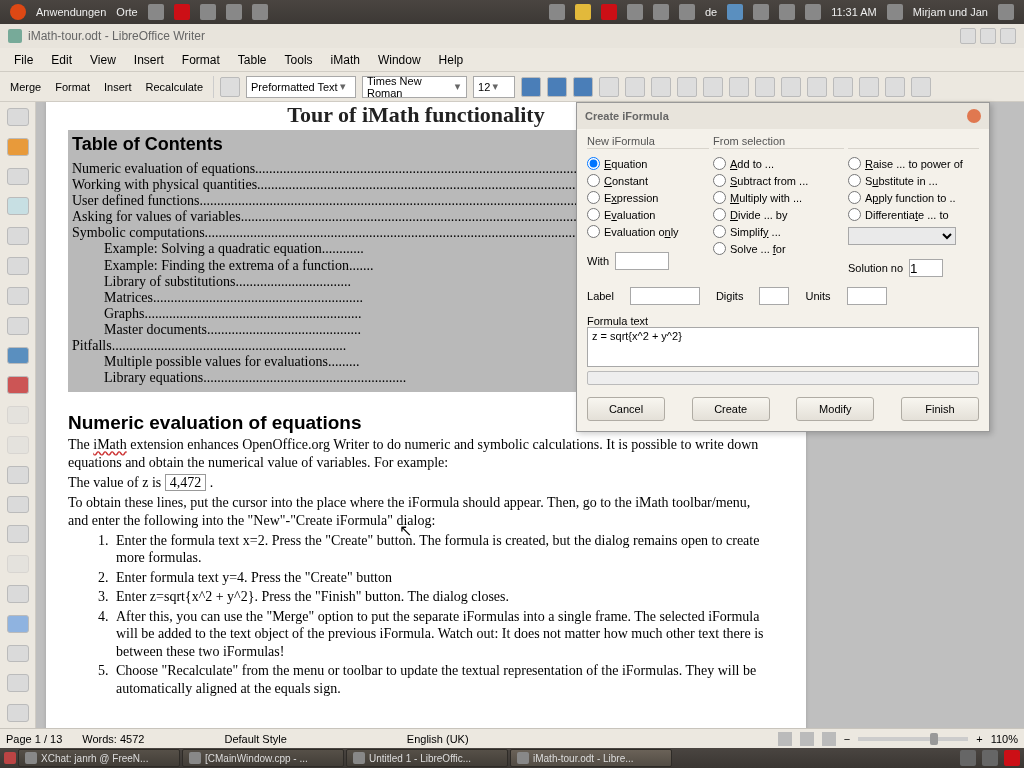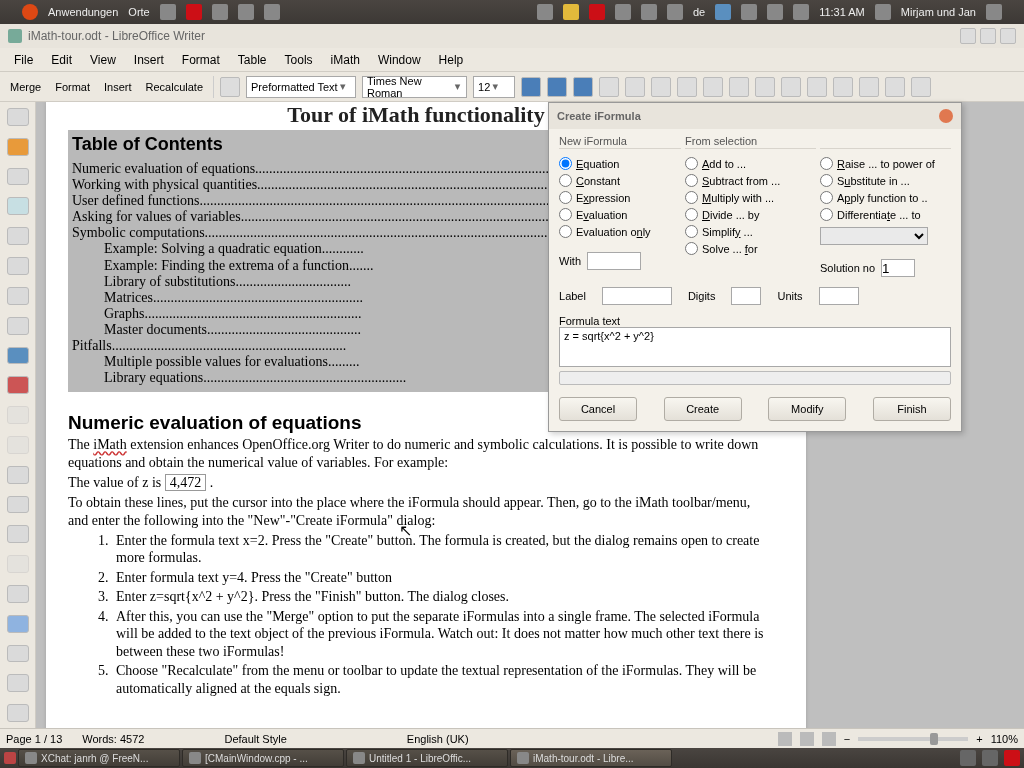--- a/index.html
+++ b/index.html
@@ -1,19 +1,19 @@
 <!DOCTYPE html>
 <html><head>
 <meta charset="utf-8">
 <style>
 * { margin: 0; padding: 0; box-sizing: border-box; }
 body { font-family: "Liberation Sans", Arial, sans-serif; font-size: 12px; background: #f0ede5; width: 1024px; height: 768px; overflow: hidden; position: relative; }
 
 
-.top-panel { height: 24px; background: linear-gradient(#4a4541, #3c3835); color: #eee; display: flex; align-items: center; padding: 0 22px; font-size: 11px; }
+.top-panel { height: 24px; background: linear-gradient(#4a4541, #3c3835); color: #eee; display: flex; align-items: center; padding: 0 10px; font-size: 11px; }
 .top-panel .left { display: flex; gap: 10px; align-items: center; }
 .top-panel .right { margin-left: auto; display: flex; gap: 10px; align-items: center; }
 .top-panel .ic { width: 16px; height: 16px; background: #888; border-radius: 2px; display: inline-block; }
 
 
 .window-title { height: 24px; background: #e8e4dc; display: flex; align-items: center; padding: 0 8px; gap: 6px; color: #666; }
 .window-title .win-icon { width: 14px; height: 14px; background: #7a9; border-radius: 2px; }
 .window-title .win-buttons { margin-left: auto; display: flex; gap: 4px; }
 .window-title .wb { width: 16px; height: 16px; background: #ddd; border: 1px solid #bbb; border-radius: 2px; }
 
@@ -52,21 +52,21 @@
 .toc .l2 { padding-left: 32px; }
 .section-h { font-family: "Liberation Sans",Arial,sans-serif; font-weight: bold; font-size: 19px; margin-top: 20px; }
 .prose { font-family: "Times New Roman", serif; font-size: 14px; line-height: 1.28; margin-top: 2px; }
 .prose .ul { text-decoration: underline; text-decoration-color: #c33; text-decoration-style: wavy; }
 .eqbox { border: 1px solid #999; display: inline-block; padding: 4px 10px; margin-top: 4px; font-family: "Times New Roman", serif; font-style: italic; font-size: 14px; }
 .valbox { border: 1px solid #999; padding: 0 4px; font-family: "Times New Roman", serif; }
 ol.steps { font-family: "Times New Roman", serif; font-size: 14px; margin-left: 44px; margin-top: 2px; line-height: 1.25; }
 ol.steps li { margin-bottom: 2px; padding-left: 4px; }
 
 
-.dialog { position: absolute; top: 102px; left: 548px; width: 414px; background: #f4f1ea; border: 1px solid #999; box-shadow: 2px 2px 6px rgba(0,0,0,0.2); font-size: 11px; }
+.dialog { position: absolute; top: 102px; left: 576px; width: 414px; background: #f4f1ea; border: 1px solid #999; box-shadow: 2px 2px 6px rgba(0,0,0,0.2); font-size: 11px; }
 .dialog .titlebar { height: 26px; background: #e8e4dc; display: flex; align-items: center; padding: 0 8px; color: #666; font-weight: bold; }
 .dialog .titlebar .close { margin-left: auto; width: 14px; height: 14px; border-radius: 7px; background: #e07850; }
 .dialog .body { padding: 6px 10px 10px; }
 .dialog .group-label { color: #555; margin-bottom: 4px; border-bottom: 1px solid #d8d4cc; padding-bottom: 1px; }
 .dialog .cols { display: flex; gap: 4px; }
 .dialog .col { flex: 1; display: flex; flex-direction: column; gap: 4px; }
 .dialog .col.first { flex: 0 0 122px; }
 .dialog label.radio { display: flex; align-items: center; gap: 4px; cursor: default; white-space: nowrap; }
 .dialog label.radio input { margin: 0; }
 .dialog label.radio .u { text-decoration: underline; }

